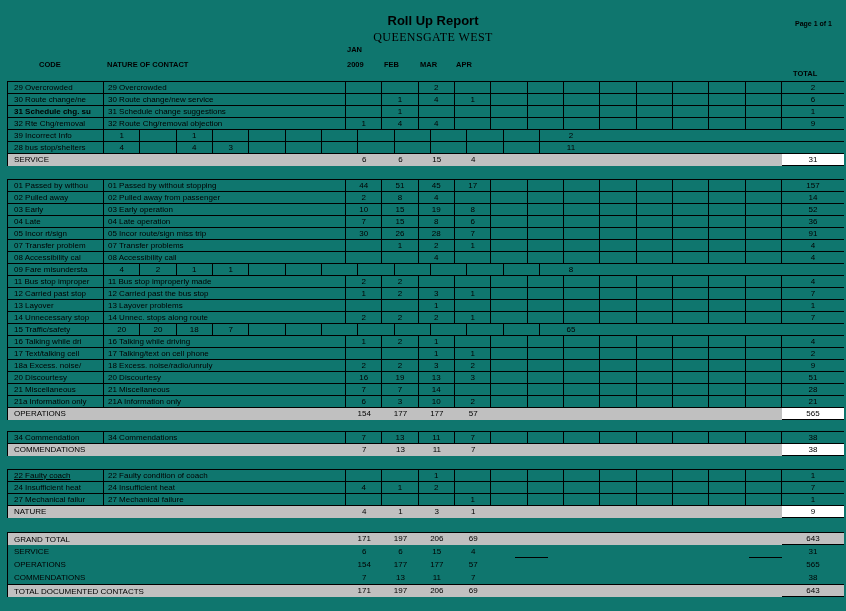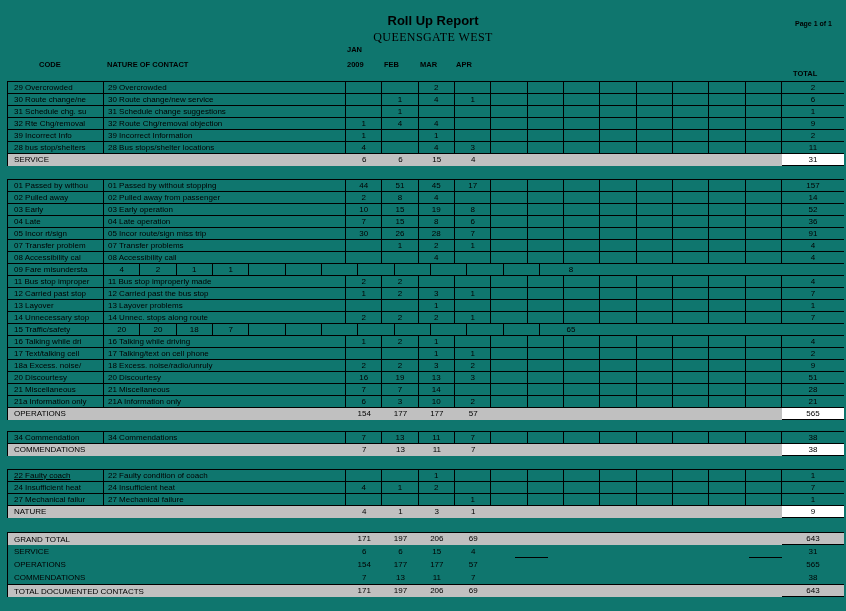--- a/index.html
+++ b/index.html
@@ -77,21 +77,21 @@
           <div class="cell b mcell" style="width: 36.33px;"></div>
           <div class="cell b mcell" style="width: 36.33px;"></div>
           <div class="cell b mcell" style="width: 36.33px;"></div>
           <div class="cell b mcell" style="width: 36.33px;"></div>
           <div class="cell b mcell" style="width: 36.33px;"></div>
           <div class="cell b mcell" style="width: 36.33px;"></div>
           <div class="cell b mcell" style="width: 36.33px;"></div>
           <div class="cell tcell" style="width: 62px;">6</div>
         </div>
         <div class="trow">
-          <div class="cell b codec" style="width: 96px;">31 Schedule chg. su</div>
+          <div class="cell b codec" style="width: 96px; font-weight: bold;">31 Schedule chg. su</div>
           <div class="cell b natc" style="width: 242px;">31 Schedule change suggestions</div>
           <div class="cell b mcell" style="width: 36.33px;"></div>
           <div class="cell b mcell" style="width: 36.33px;">1</div>
           <div class="cell b mcell" style="width: 36.33px;"></div>
           <div class="cell b mcell" style="width: 36.33px;"></div>
           <div class="cell b mcell" style="width: 36.33px;"></div>
           <div class="cell b mcell" style="width: 36.33px;"></div>
           <div class="cell b mcell" style="width: 36.33px;"></div>
           <div class="cell b mcell" style="width: 36.33px;"></div>
           <div class="cell b mcell" style="width: 36.33px;"></div>
@@ -112,38 +112,36 @@
           <div class="cell b mcell" style="width: 36.33px;"></div>
           <div class="cell b mcell" style="width: 36.33px;"></div>
           <div class="cell b mcell" style="width: 36.33px;"></div>
           <div class="cell b mcell" style="width: 36.33px;"></div>
           <div class="cell b mcell" style="width: 36.33px;"></div>
           <div class="cell b mcell" style="width: 36.33px;"></div>
           <div class="cell tcell" style="width: 62px;">9</div>
         </div>
         <div class="trow">
           <div class="cell b codec" style="width: 96px;">39 Incorrect Info</div>
-          <div class="cell b natc" style="width: 242px;">39 Incorrect Information</div>
           <div class="cell b mcell" style="width: 36.33px;">1</div>
           <div class="cell b mcell" style="width: 36.33px;"></div>
           <div class="cell b mcell" style="width: 36.33px;">1</div>
           <div class="cell b mcell" style="width: 36.33px;"></div>
           <div class="cell b mcell" style="width: 36.33px;"></div>
           <div class="cell b mcell" style="width: 36.33px;"></div>
           <div class="cell b mcell" style="width: 36.33px;"></div>
           <div class="cell b mcell" style="width: 36.33px;"></div>
           <div class="cell b mcell" style="width: 36.33px;"></div>
           <div class="cell b mcell" style="width: 36.33px;"></div>
           <div class="cell b mcell" style="width: 36.33px;"></div>
           <div class="cell b mcell" style="width: 36.33px;"></div>
           <div class="cell tcell" style="width: 62px;">2</div>
         </div>
         <div class="trow">
           <div class="cell b codec" style="width: 96px;">28 bus stop/shelters</div>
-          <div class="cell b natc" style="width: 242px;">28 Bus stops/shelter locations</div>
           <div class="cell b mcell" style="width: 36.33px;">4</div>
           <div class="cell b mcell" style="width: 36.33px;"></div>
           <div class="cell b mcell" style="width: 36.33px;">4</div>
           <div class="cell b mcell" style="width: 36.33px;">3</div>
           <div class="cell b mcell" style="width: 36.33px;"></div>
           <div class="cell b mcell" style="width: 36.33px;"></div>
           <div class="cell b mcell" style="width: 36.33px;"></div>
           <div class="cell b mcell" style="width: 36.33px;"></div>
           <div class="cell b mcell" style="width: 36.33px;"></div>
           <div class="cell b mcell" style="width: 36.33px;"></div>

